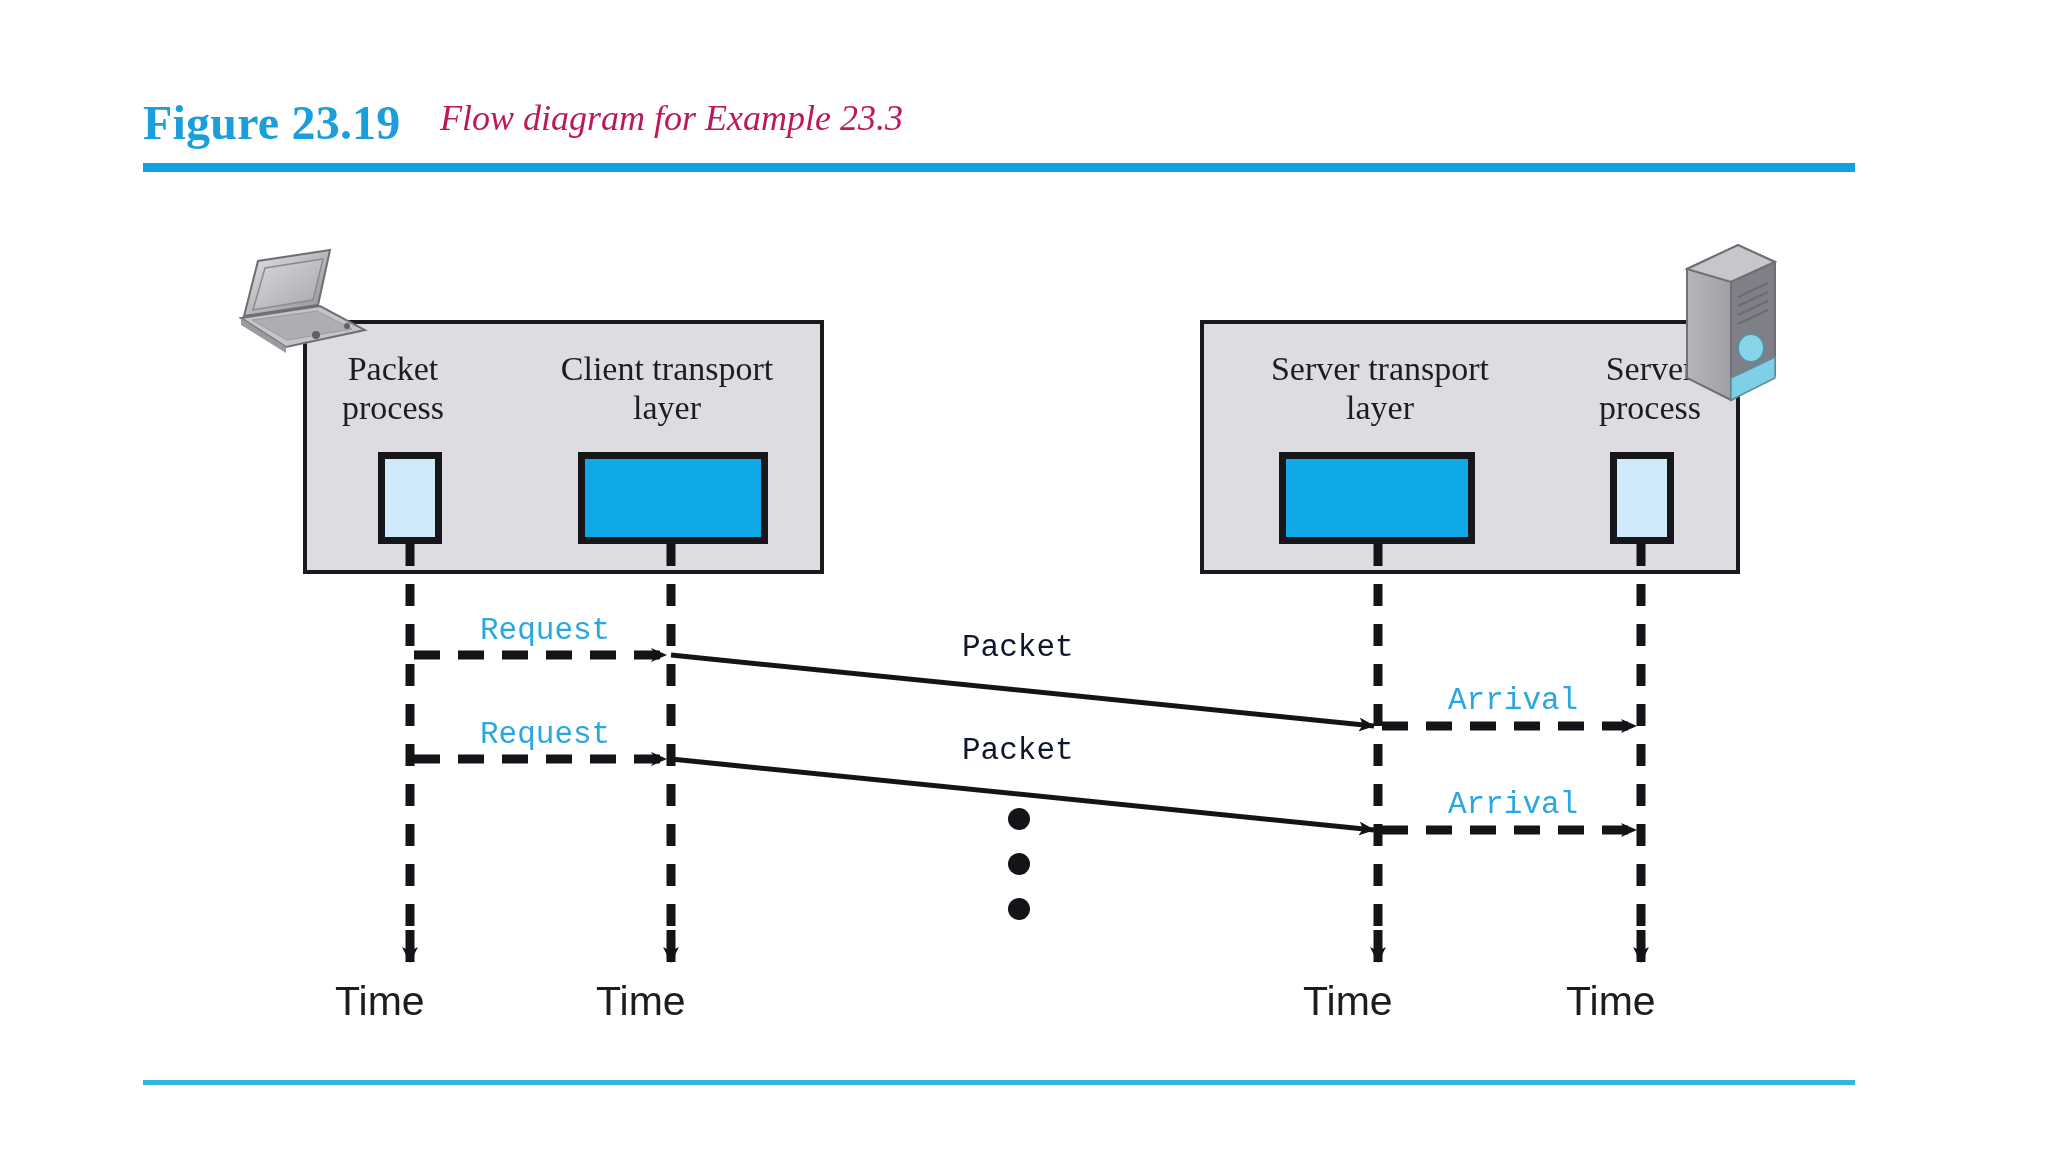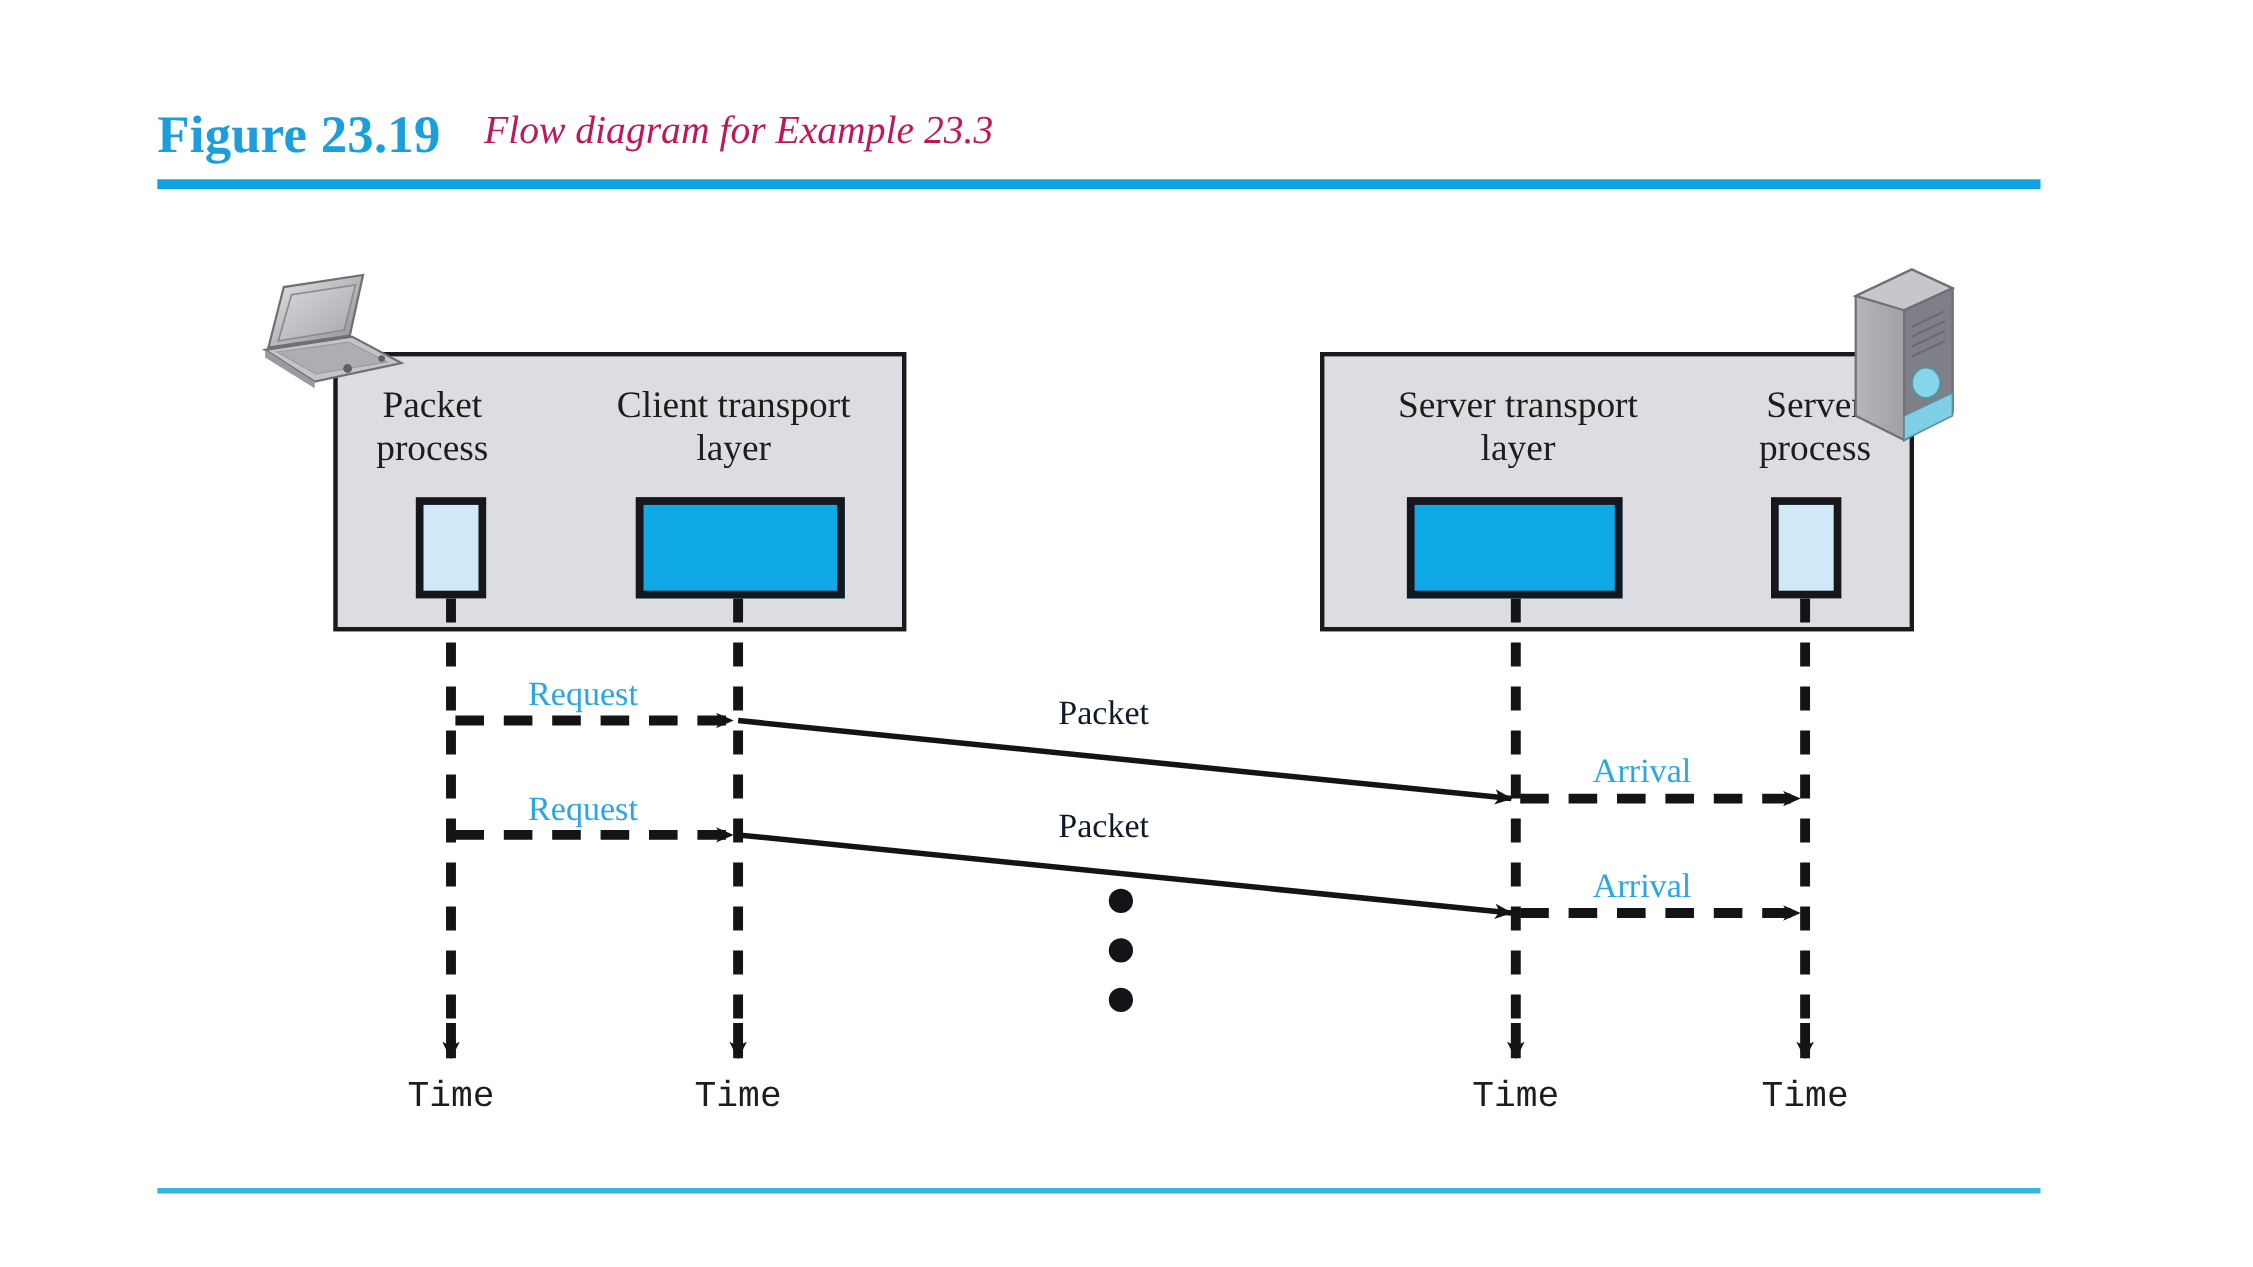--- a/index.html
+++ b/index.html
@@ -29,26 +29,26 @@
                font-size:34px;color:#1d1d1d;line-height:1.14;}
 
   
   .ent{position:absolute;box-sizing:border-box;border:7px solid #17171b;}
   .ent::after{content:"";position:absolute;left:8px;top:8px;right:-12px;bottom:-12px;
               background:#5b5b62;z-index:-1;}
   .ent-proc{background:#cfe9f8;}
   .ent-tl{background:#10a9e8;}
 
   
-  .flow-label{position:absolute;font-family:Liberation Serif, serif;font-size:31px;
+  .flow-label{position:absolute;font-family:Liberation Mono, monospace;font-size:31px;
               white-space:nowrap;}
   .lbl-blue{color:#2aa6e0;}
   .lbl-dark{color:#0f172a;}
-  .time-label{position:absolute;font-family:Liberation Mono, monospace;font-size:33px;
-              color:#1d1d1d;text-align:center;white-space:nowrap;}
+  .time-label{position:absolute;font-family:Liberation Sans, sans-serif;font-size:41px;
+              color:#1d1d1d;white-space:nowrap;}
 
   
   #dots{position:absolute;left:1008px;top:808px;width:26px;height:110px;}
   #dots i{display:block;width:22px;height:22px;border-radius:50%;background:#141418;margin-bottom:23px;}
 </style>
 </head>
 <body>
 
 <div id="figure-header">
   <span id="fig-label">Figure 23.19</span>

